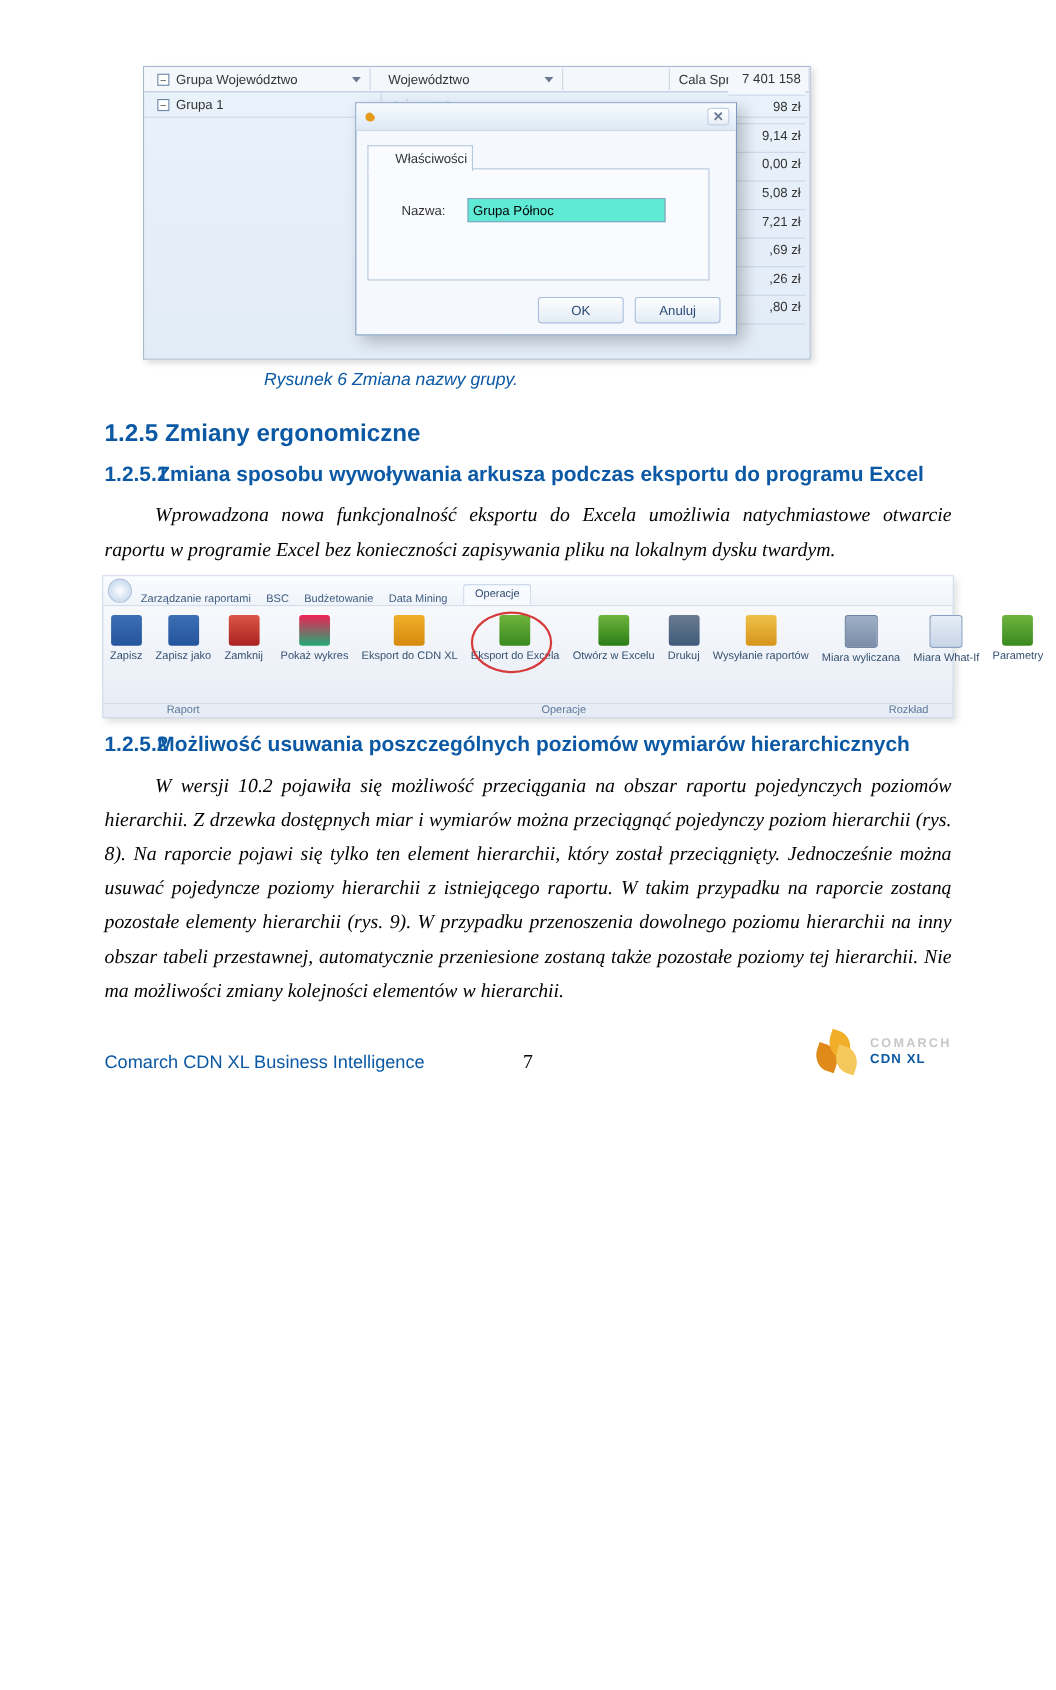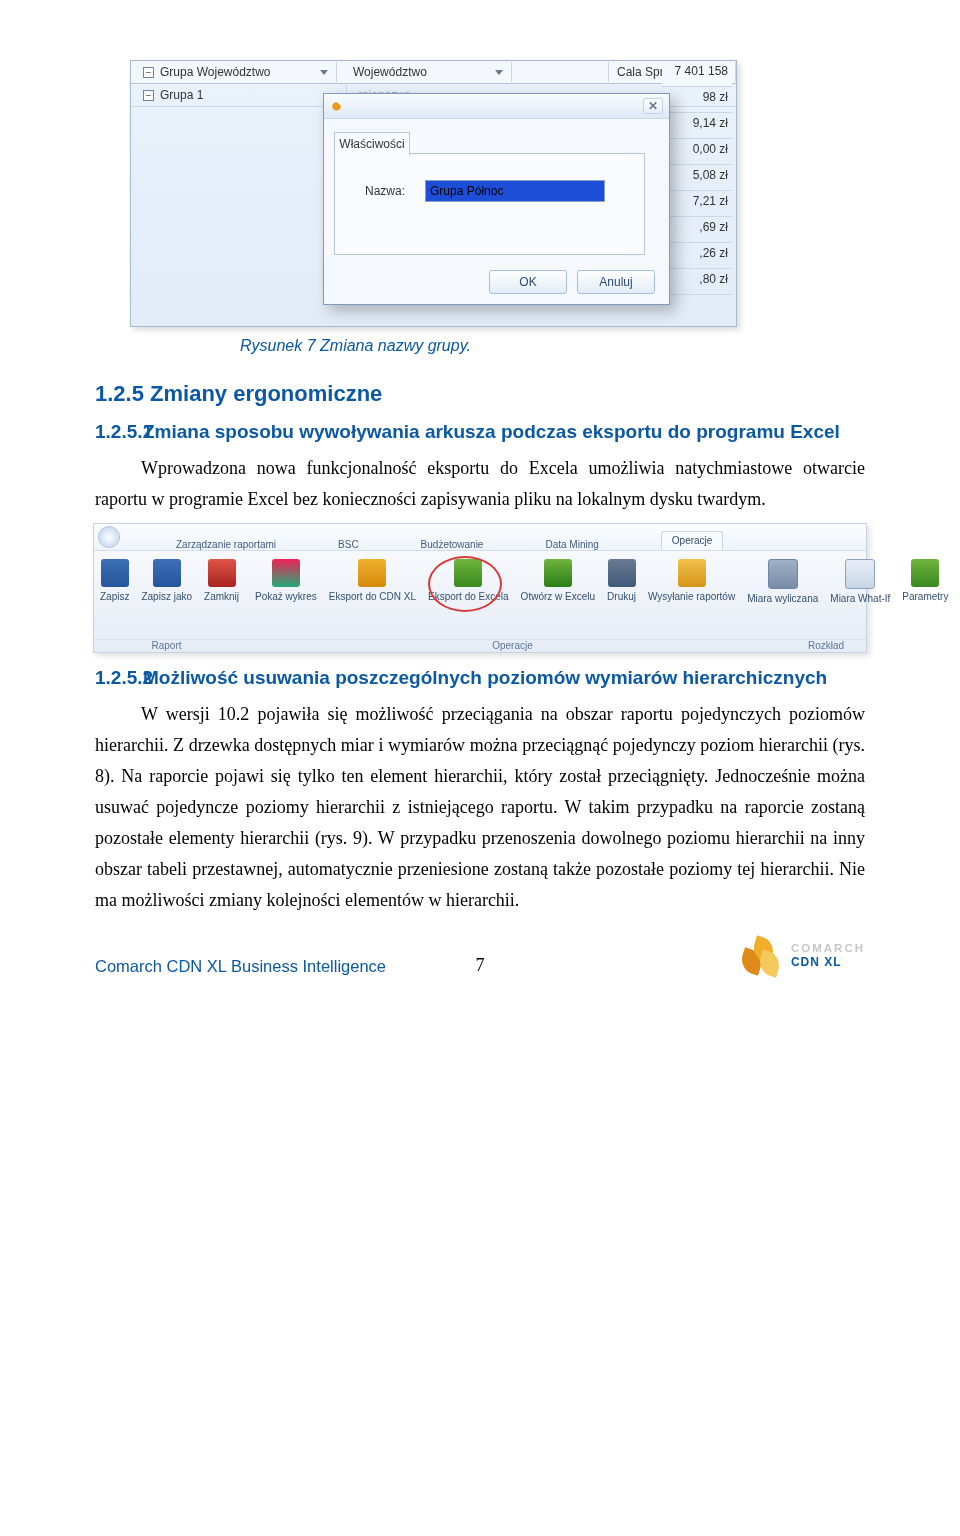--- a/index.html
+++ b/index.html
@@ -100,38 +100,39 @@
   }
   .dlg-tab {
     position:absolute; left:10px; top:38px;
     font-size:12px;
     width:74px;height:22px;
     background:#f9fbfe;
     border:1px solid #b6c8dd;
     border-bottom:1px solid #f9fbfe;
     display:flex;align-items:center;justify-content:center;
     z-index:2;
+    padding-left:20px;
   }
   .dlg-tabbody {
     position:absolute; left:10px; right:24px; top:59px; height:100px;
     border:1px solid #b6c8dd;
     background:#f9fbfe;
   }
   .dlg-field {
     position:absolute; left:30px; top:26px;
     display:flex; align-items:center; gap:20px;
   }
   .dlg-field label { font-size:12px; color:#333; }
   .dlg-input {
     width:170px; height:18px;
     border:1px solid #8aa0c0;
     padding:1px 4px;
     font-family:Tahoma,Arial,sans-serif;
     font-size:12px;
-    background:#1d4ed8;
+    background:#5eead4;
   }
   .dlg-buttons {
     position:absolute; right:14px; bottom:10px;
     display:flex; gap:10px;
   }
   .dlg-btn {
     width:76px;height:22px;
     border:1px solid #a8bddc;
     background:linear-gradient(#fdfefe,#e3ecf6);
     border-radius:3px;
@@ -160,20 +161,21 @@
     font-weight:bold;
     font-size:19px;
     margin: 14px 0 10px 0;
   }
   h4.sub .num { display:inline-block; width:48px; }
   p.body {
     font-size:18px;
     line-height:1.72;
     text-align:justify;
     margin:0 0 8px 0;
+    font-style:italic;
   }
   p.body.firstline { text-indent:46px; }
   
   .screenshot-b {
     width:772px;
     height:128px;
     margin: 4px -2px 8px -2px;
     background:linear-gradient(#fbfcfe,#e6ecf5);
     border:1px solid #c7d3e5;
     font-family:Tahoma,Arial,sans-serif;
@@ -182,21 +184,21 @@
     box-shadow: 3px 3px 6px rgba(0,0,0,.12);
     position:relative;
   }
   .rb-tabs {
     height:22px;
     display:flex; gap:14px; align-items:flex-end;
     padding:4px 0 0 34px;
     background:linear-gradient(#fbfdff,#eff4fa);
     border-bottom:1px solid #d4ddec;
   }
-  .rb-tabs span { color:#3f5c80;margin-left:48px; }
+  .rb-tabs span { color:#3f5c80; }
   .rb-tabs .active {
     background:#f7fafe;
     border:1px solid #c9d6e8;
     border-bottom:1px solid #f7fafe;
     padding:3px 10px;
     border-radius:3px 3px 0 0;
     color:#2f4a6d;
   }
   .rb-orb {
     position:absolute; left:4px; top:2px;
@@ -338,21 +340,21 @@
         <div class="dlg-btn">
             <span>OK</span>
           </div>
         <div class="dlg-btn">
             <span>Anuluj</span>
           </div>
       </div>
     </div>
   </div>
 
-  <div class="fig-caption">Rysunek 7 Zmiana nazwy grupy.</div>
+  <div class="fig-caption">Rysunek 6 Zmiana nazwy grupy.</div>
 
   <h3 class="sec">1.2.5 Zmiany ergonomiczne</h3>
 
   <h4 class="sub">
     <span class="num">1.2.5.1</span><span>Zmiana sposobu wywoływania arkusza podczas eksportu do programu Excel</span>
   </h4>
 
   <p class="body firstline">Wprowadzona nowa funkcjonalność eksportu do Excela umożliwia natychmiastowe otwarcie raportu w programie Excel bez konieczności zapisywania pliku na lokalnym dysku twardym.</p>
 
   <div class="screenshot-b">

